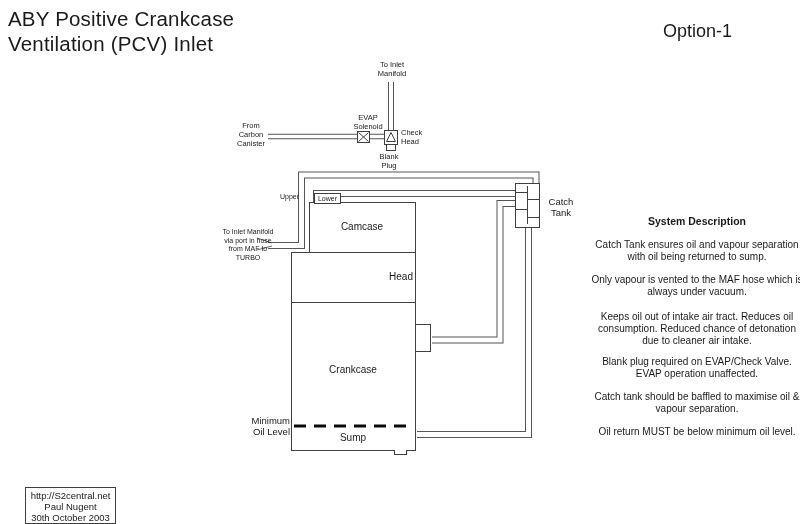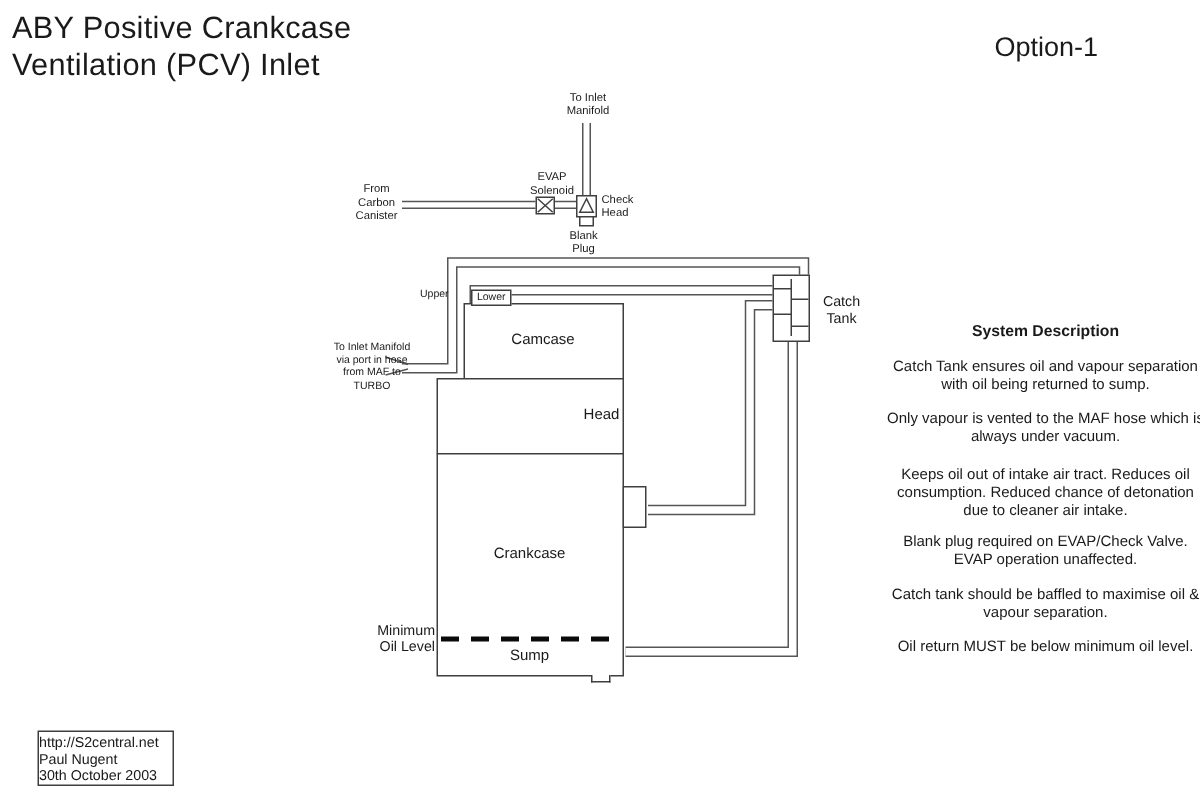--- a/index.html
+++ b/index.html
@@ -17,21 +17,21 @@
   .camcase-box   { left:309px; top:202px; width:107px; height:51px; }
   .head-box      { left:291px; top:252px; width:125px; height:51px; }
   .crankcase-box { left:291px; top:302px; width:125px; height:149px; }
   .port-box      { left:415px; top:324px; width:16px; height:28px; }
   .tank-box      { left:515px; top:183px; width:25px; height:45px; }
   .checkvalve-box{ left:384px; top:130px; width:14px; height:15px; }
   .blankplug-box { left:386px; top:144px; width:10px; height:7px;  }
   .evap-box      { left:357px; top:131px; width:13px; height:12px; }
   .sump-tab      { left:394px; top:450px; width:13px; height:5px; border-top:none; }
   .footer-box    { left:25px;  top:487px; width:91px; height:37px; padding-top:2px;
-                   font-size:9.5px; line-height:11px; }
+                   font-size:9.5px; line-height:11px; text-align:center; }
   .lower-chip    { left:314px; top:193px; width:27px; height:11px; z-index:4;
                    font-size:7px; line-height:10px; text-align:center; }
 
   .small  { font-size:7.5px; line-height:9px; z-index:4; }
   .tiny   { font-size:7px;  line-height:8.5px; z-index:4; }
   .boxlbl { font-size:10px; z-index:4; }
 
   .lbl-to-inlet-top   { left:392px; top:60px;  }
   .lbl-evap           { left:368px; top:113px; }
   .lbl-checkvalve     { left:401px; top:128px; text-align:left; }

